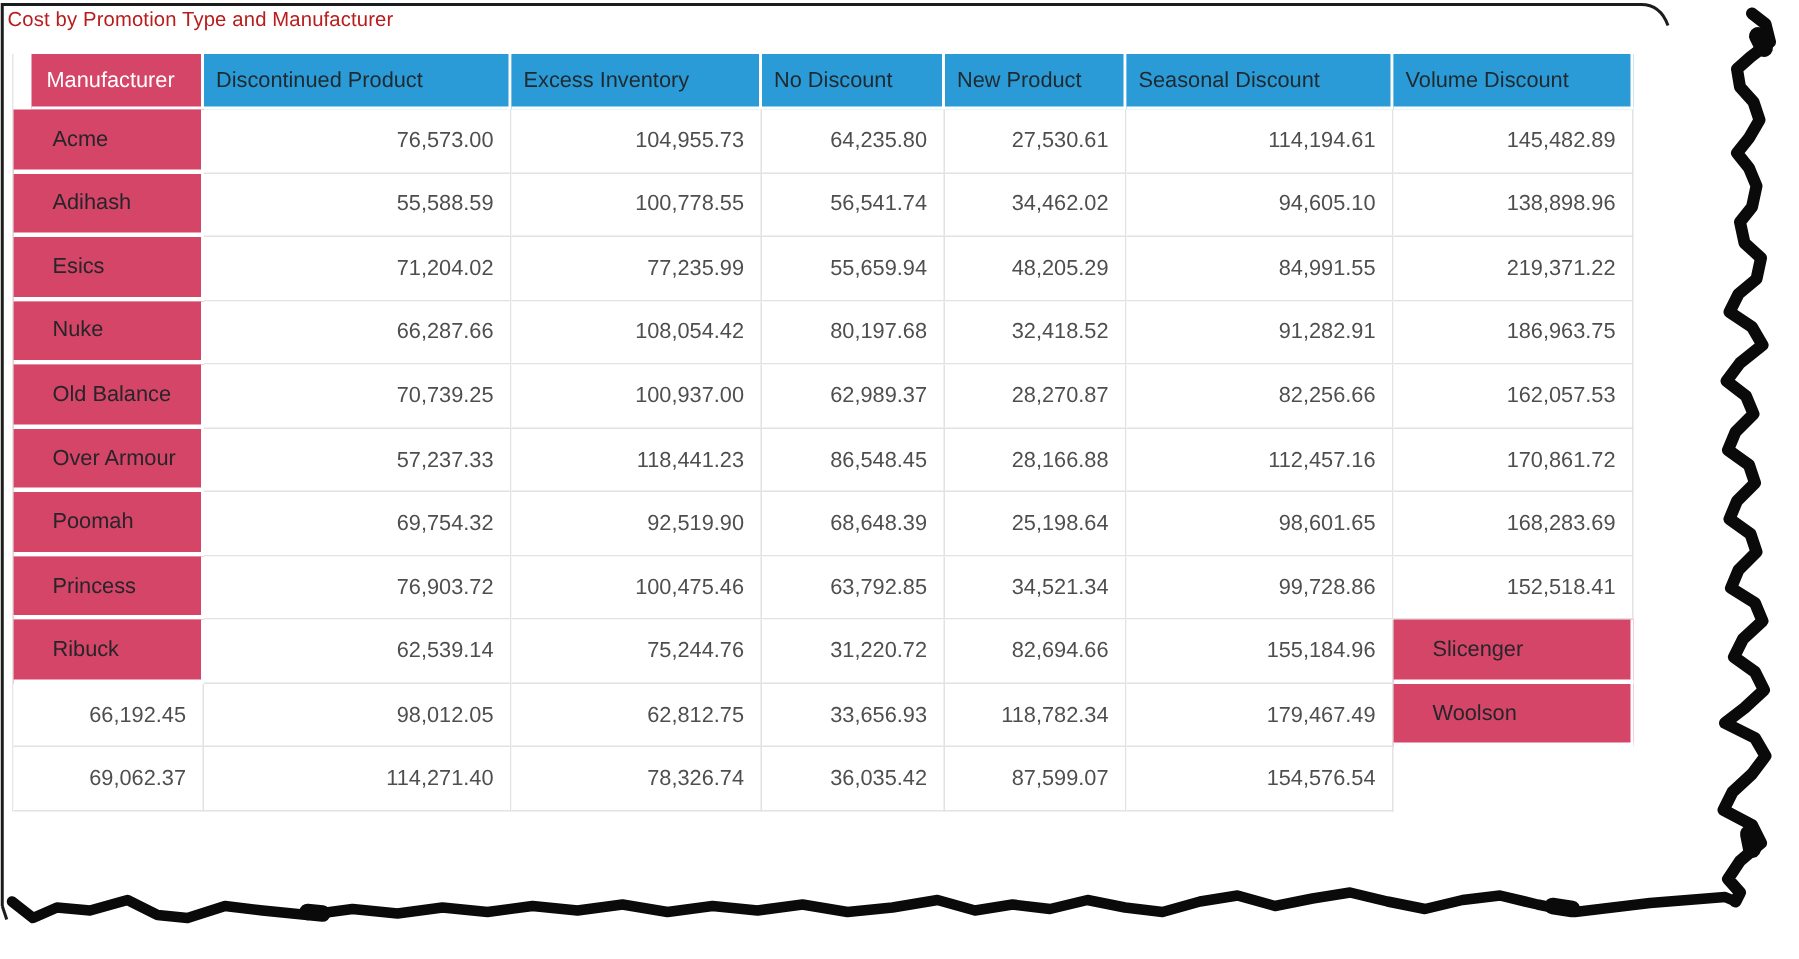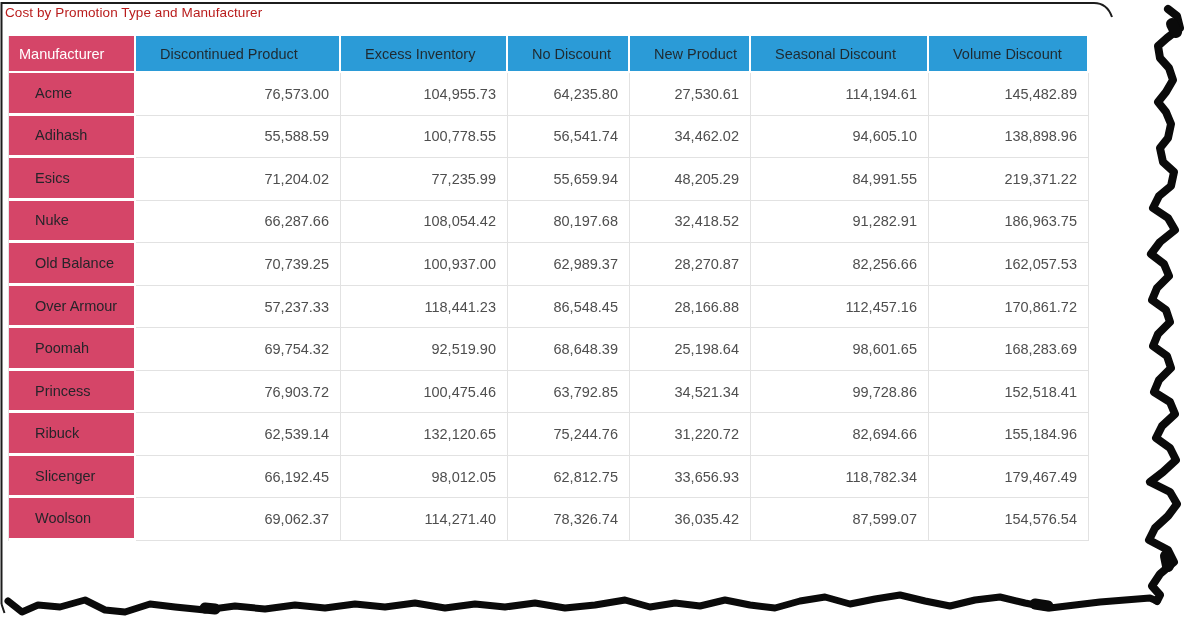--- a/index.html
+++ b/index.html
@@ -18,25 +18,25 @@
     display:grid;
     grid-template-columns:127px 205px 167px 122px 121px 178px 160px;
     grid-template-rows:37px repeat(11,42.55px);
     border-left:1px solid #e6e6e6;
     background:#ffffff;
     font-size:14.5px;
   }
   .cell{display:flex;align-items:center;box-sizing:border-box;white-space:nowrap;overflow:hidden;}
   .th-pink{
     background:var(--pink);color:#ffffff;
-    padding-left:10px;border-right:2px solid #fff;border-bottom:2px solid #fff;
+    padding-left:10px;border-right:2px solid #fff;border-bottom:2px solid #fff;margin-left:12px;
   }
   .th-blue{
     background:var(--blue);color:#1f2a30;
-    padding-left:24px;border-right:2px solid #fff;border-bottom:2px solid #fff;
+    padding-left:8px;border-right:2px solid #fff;border-bottom:2px solid #fff;
   }
   .row-h{
     background:var(--pink);color:#27242a;
     padding-left:26px;border-right:2px solid #fff;border-bottom:3px solid #fff;
   }
   .td{
     background:#ffffff;color:#4e4e4e;
     justify-content:flex-end;padding-right:11px;
     border-right:1px solid var(--gridline);border-bottom:1px solid var(--gridline);
   }
@@ -106,21 +106,20 @@
     <div class="cell td">168,283.69</div>
     <div class="cell row-h">Princess</div>
     <div class="cell td">76,903.72</div>
     <div class="cell td">100,475.46</div>
     <div class="cell td">63,792.85</div>
     <div class="cell td">34,521.34</div>
     <div class="cell td">99,728.86</div>
     <div class="cell td">152,518.41</div>
     <div class="cell row-h">Ribuck</div>
     <div class="cell td">62,539.14</div>
-    <div class="cell td">132,120.65</div>
     <div class="cell td">75,244.76</div>
     <div class="cell td">31,220.72</div>
     <div class="cell td">82,694.66</div>
     <div class="cell td">155,184.96</div>
     <div class="cell row-h">Slicenger</div>
     <div class="cell td">66,192.45</div>
     <div class="cell td">98,012.05</div>
     <div class="cell td">62,812.75</div>
     <div class="cell td">33,656.93</div>
     <div class="cell td">118,782.34</div>

